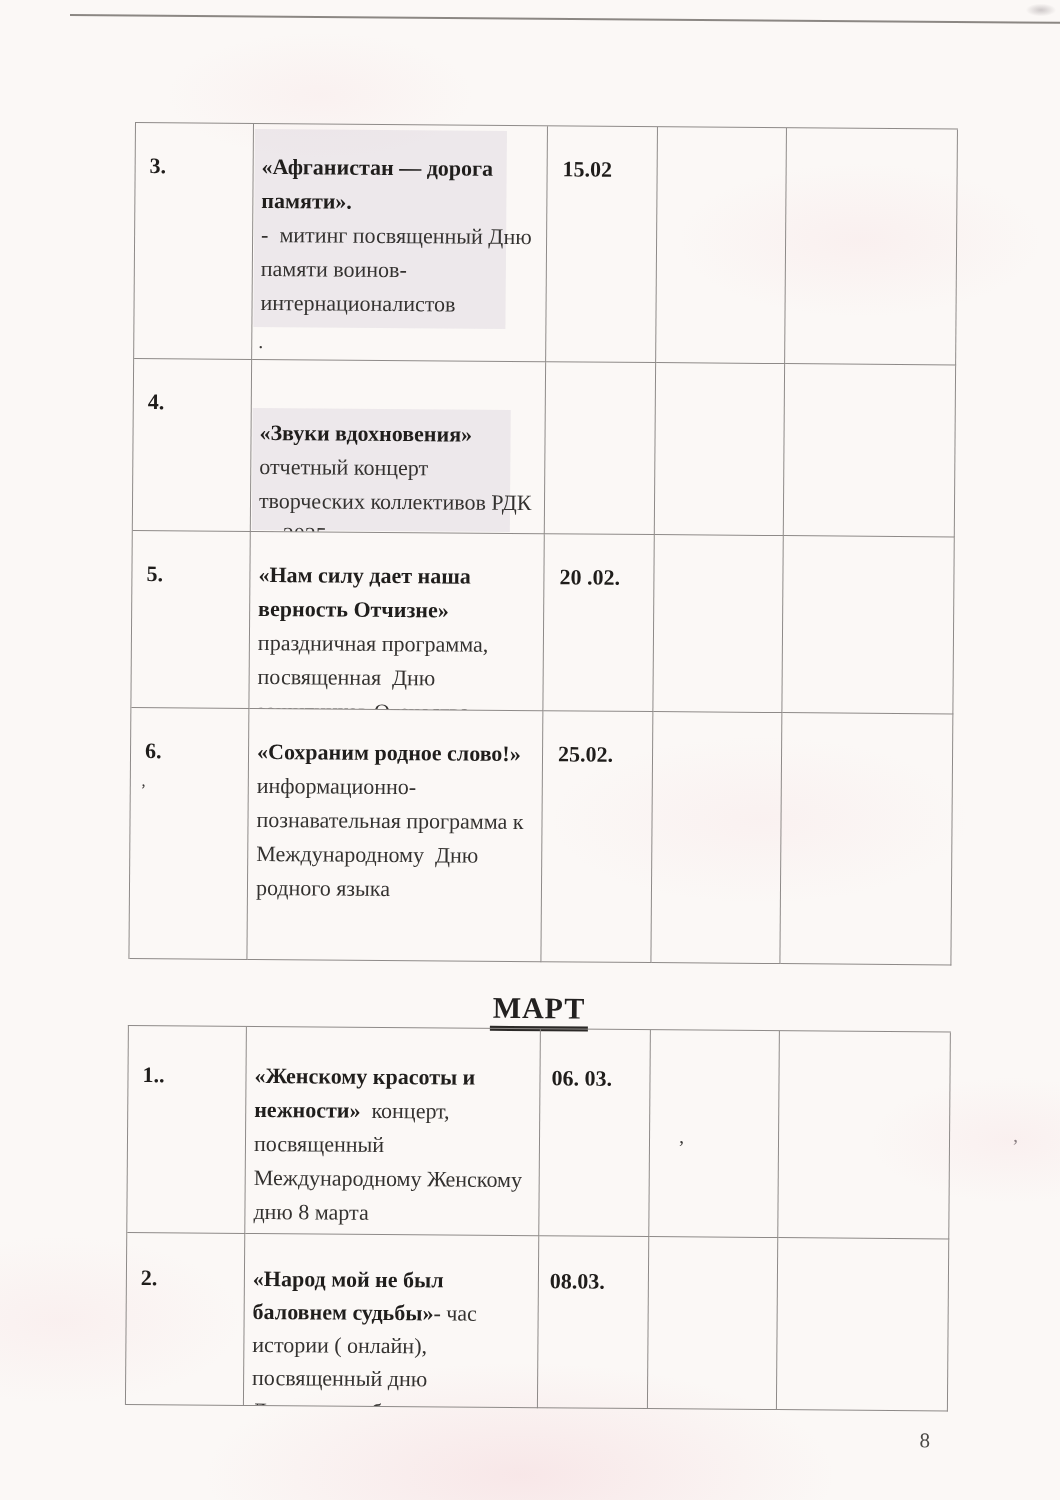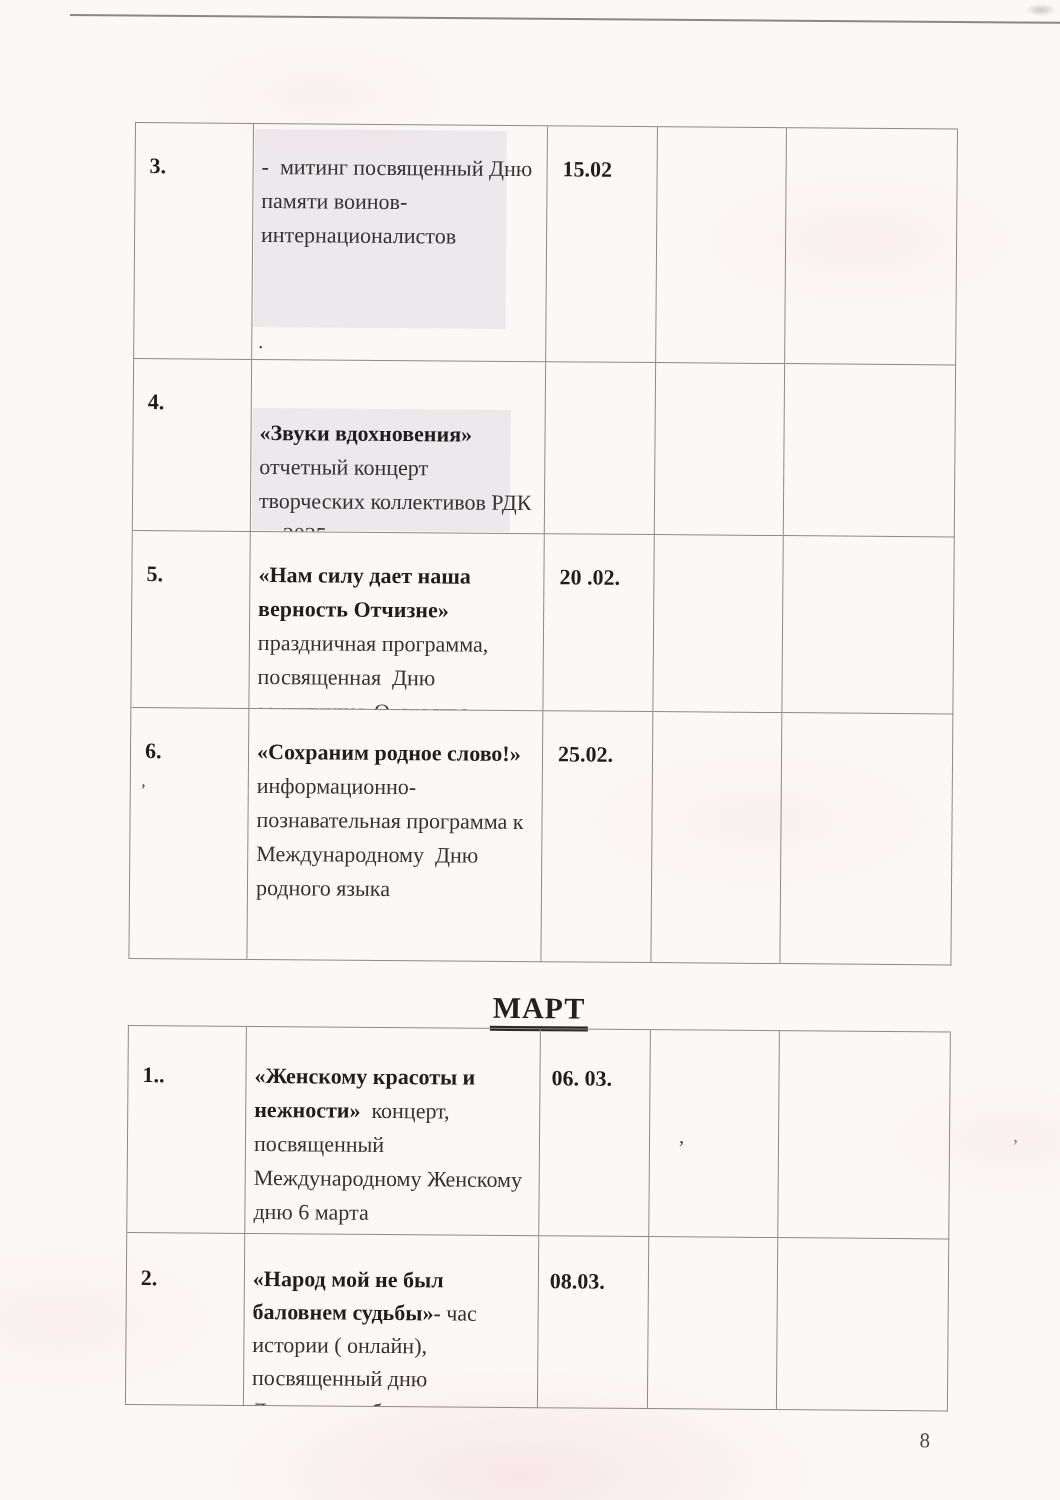--- a/index.html
+++ b/index.html
@@ -60,20 +60,21 @@
 <div class="smudge-tr"></div>
 
 <div class="rot">
 
   <div class="evt-table t-feb">
 
     <div class="cell num">3.</div>
     <div class="cell">
       <div class="hl hl-r3"></div>
       <div class="cellinner">
+        <span class="evtitle">«Афганистан — дорога памяти».</span>
         <span class="evdesc block">-  митинг посвященный Дню памяти воинов-интернационалистов</span>
       </div>
       <span class="stray" style="left:6px;top:200px;">.</span>
     </div>
     <div class="cell date">15.02</div>
     <div class="cell"></div>
     <div class="cell"></div>
 
     <div class="cell num">4.</div>
     <div class="cell">
@@ -113,21 +114,21 @@
 
   <div class="month-head">
     <span>МАРТ</span>
   </div>
 
   <div class="evt-table t-mar">
 
     <div class="cell num">1..</div>
     <div class="cell">
       <div class="cellinner">
-        <span class="evtitle">«Женскому красоты и нежности»</span><span class="evdesc">  концерт, посвященный Международному Женскому дню 6 марта</span>
+        <span class="evtitle">«Женскому красоты и нежности»</span><span class="evdesc">  концерт, посвященный Международному Женскому дню 8 марта</span>
       </div>
     </div>
     <div class="cell date">06. 03.</div>
     <div class="cell">
       <span class="stray" style="left:28px;top:100px;">’</span>
     </div>
     <div class="cell"></div>
 
     <div class="cell num" style="padding-top:28px;">2.</div>
     <div class="cell" style="padding-top:28px;line-height:33px;">

